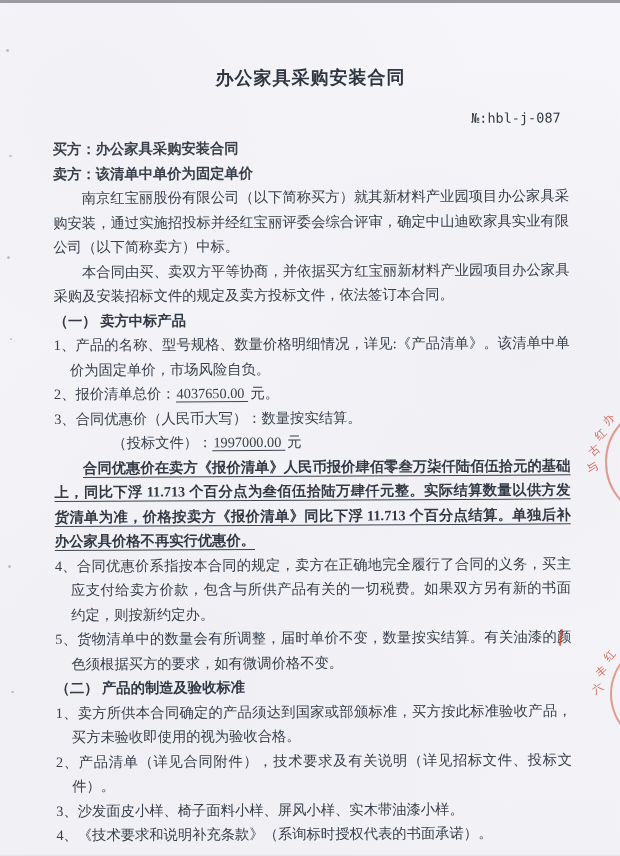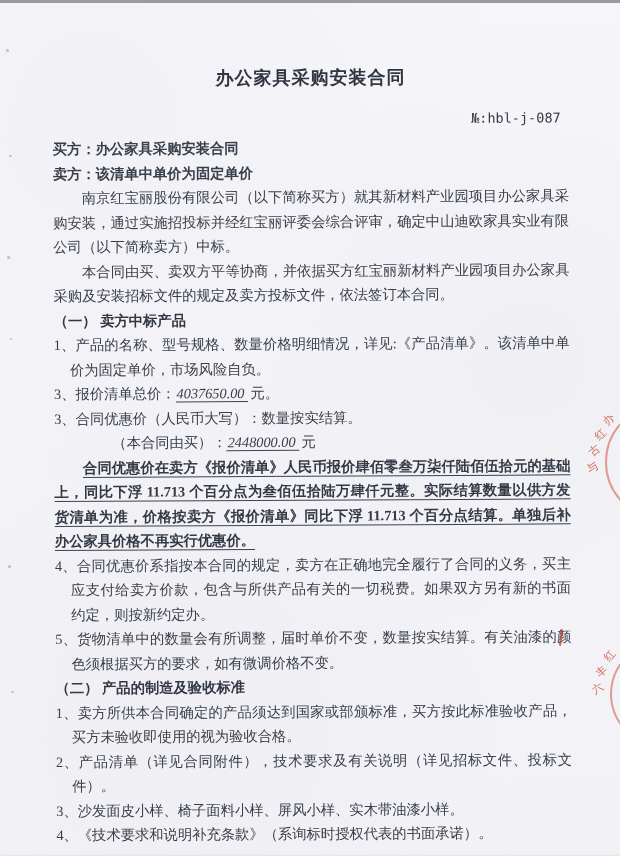--- a/index.html
+++ b/index.html
@@ -39,21 +39,20 @@
   .body-text{margin-top:8px;}
   .line{margin:0;}
   .party{font-weight:bold;}
   .indent{text-indent:2em;}
   .heading{font-weight:bold;color:#323944;}
   .num-item{padding-left:16px;text-indent:-16px;}
   .small-line{margin-left:58px;}
   .uline{
     border-bottom:1px solid #3c4350;
     padding:0 4px 0 1px;
-    font-style:italic;
   }
   .note{
     font-weight:bold;
     text-indent:2em;
     text-decoration:underline;
     text-decoration-thickness:1px;
     text-underline-offset:4px;
     text-decoration-color:#3c4350;
     color:#333a45;
   }
@@ -111,25 +110,25 @@
       <p class="line party"><span>卖方：</span><span>该清单中单价为固定单价</span></p>
 
       <p class="line indent">南京红宝丽股份有限公司（以下简称买方）就其新材料产业园项目办公家具采购安装，通过实施招投标并经红宝丽评委会综合评审，确定中山迪欧家具实业有限公司（以下简称卖方）中标。</p>
 
       <p class="line indent">本合同由买、卖双方平等协商，并依据买方红宝丽新材料产业园项目办公家具采购及安装招标文件的规定及卖方投标文件，依法签订本合同。</p>
 
       <p class="line heading">（一） 卖方中标产品</p>
 
       <p class="line num-item">1、产品的名称、型号规格、数量价格明细情况，详见:《产品清单》。该清单中单价为固定单价，市场风险自负。</p>
 
-      <p class="line num-item"><span>3、报价清单总价：</span><span class="uline">4037650.00</span><span class="suffix">元。</span></p>
+      <p class="line num-item"><span>2、报价清单总价：</span><span class="uline">4037650.00</span><span class="suffix">元。</span></p>
 
       <p class="line num-item"><span>3、合同优惠价（人民币大写）：</span><span>数量按实结算。</span></p>
 
-      <p class="line small-line"><span>（本合同由买）：</span><span class="uline">2448000.00</span><span class="suffix">元</span></p>
+      <p class="line small-line"><span>（投标文件）：</span><span class="uline">1997000.00</span><span class="suffix">元</span></p>
 
       <p class="line note">合同优惠价在卖方《报价清单》人民币报价肆佰零叁万柒仟陆佰伍拾元的基础上，同比下浮 11.713 个百分点为叁佰伍拾陆万肆仟元整。实际结算数量以供方发货清单为准，价格按卖方《报价清单》同比下浮 11.713 个百分点结算。单独后补办公家具价格不再实行优惠价。</p>
 
       <p class="line num-item">4、合同优惠价系指按本合同的规定，卖方在正确地完全履行了合同的义务，买主应支付给卖方价款，包含与所供产品有关的一切税费。如果双方另有新的书面约定，则按新约定办。</p>
 
       <p class="line num-item">5、货物清单中的数量会有所调整，届时单价不变，数量按实结算。有关油漆的颜色须根据买方的要求，如有微调价格不变。</p>
 
       <p class="line heading">（二） 产品的制造及验收标准</p>
 
       <p class="line num-item">1、卖方所供本合同确定的产品须达到国家或部颁标准，买方按此标准验收产品，买方未验收即使用的视为验收合格。</p>

